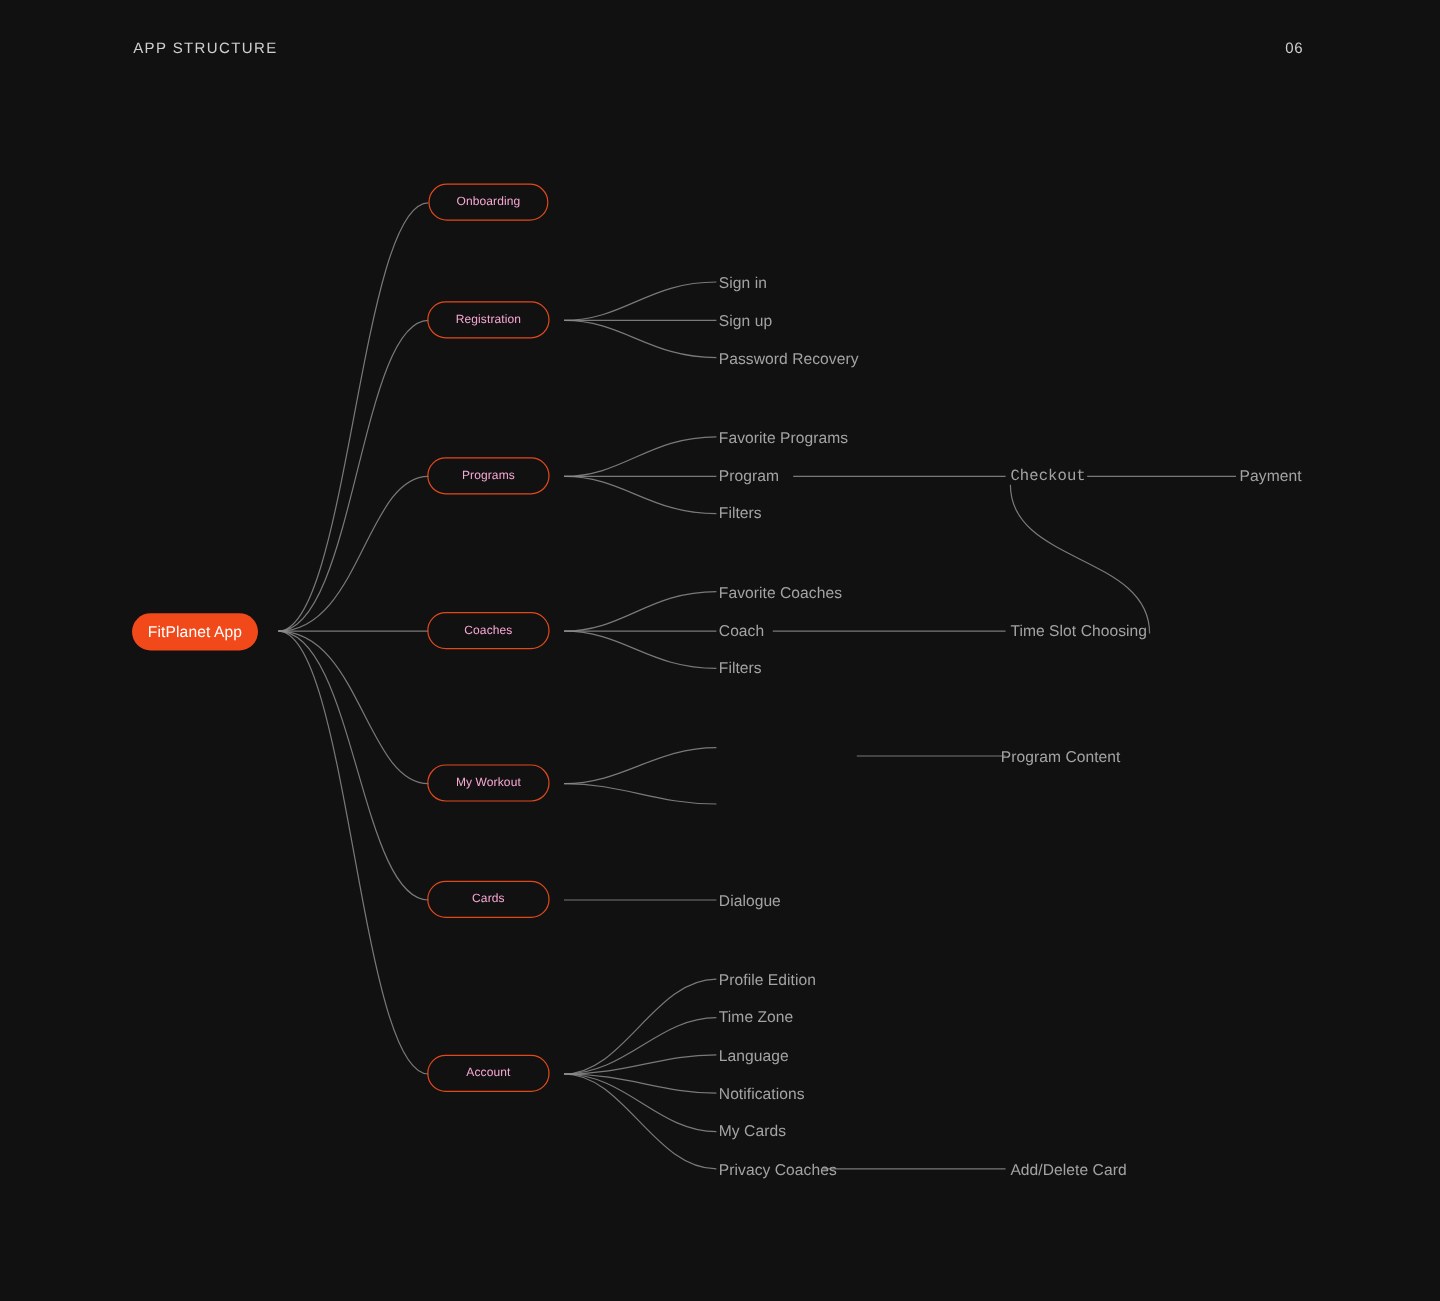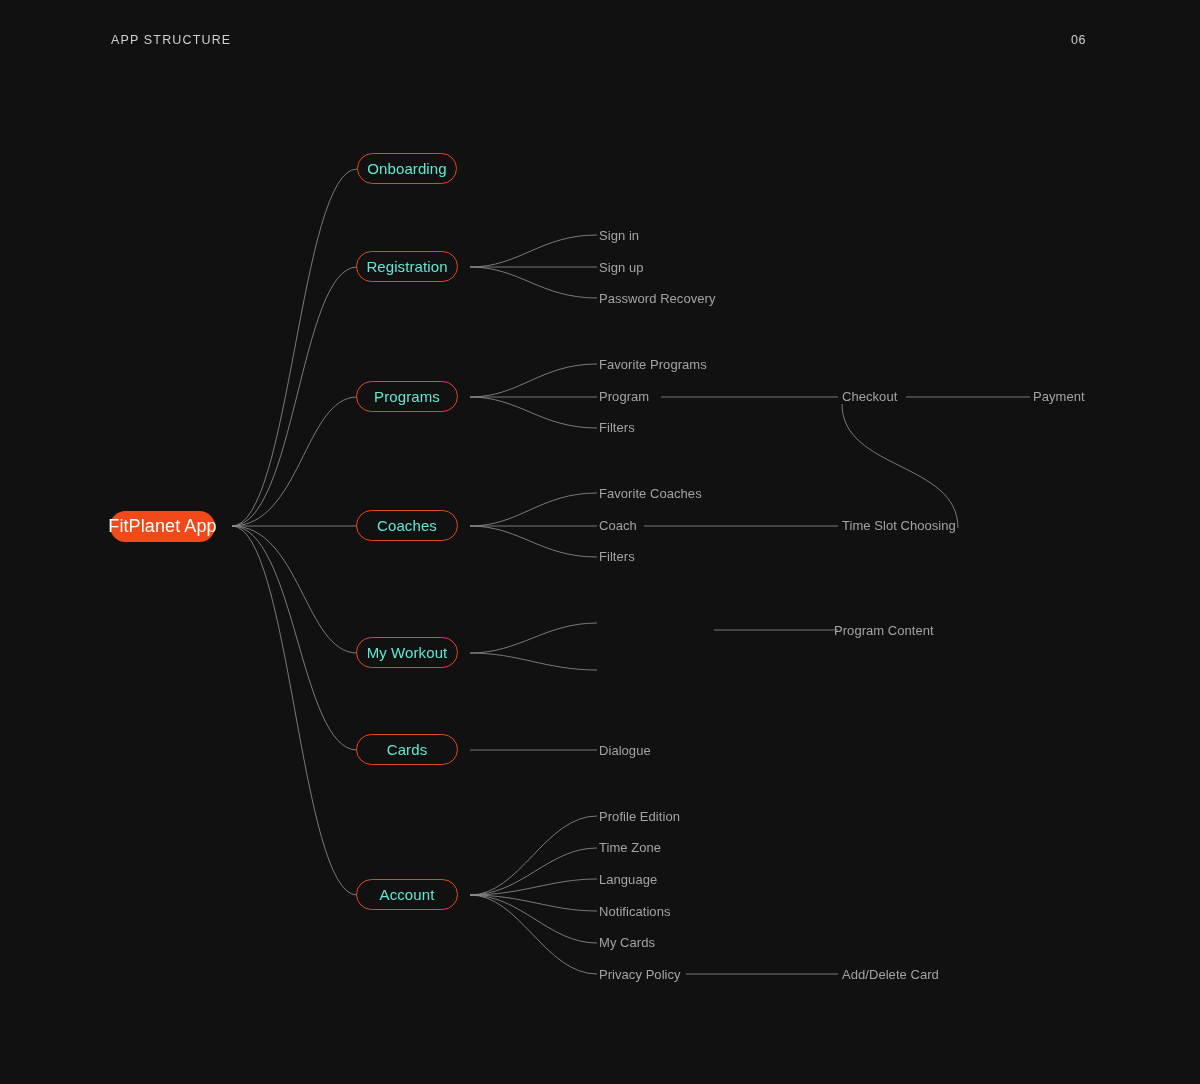--- a/index.html
+++ b/index.html
@@ -27,31 +27,31 @@
   #edges { position:absolute; left:0; top:0; width:1200px; height:1084px; }
   #edges path { fill:none; stroke:#8c8c8c; stroke-width:1; opacity:.85; }
 
   
   .node-root {
     position:absolute;
     display:flex; align-items:center; justify-content:center;
     background:#f1491a;
     border-radius:999px;
     color:#ffffff;
-    font-size:18px; font-weight:500; letter-spacing:.1px;
+    font-size:13px; font-weight:500; letter-spacing:.1px;
     white-space:nowrap;
   }
   .node-branch {
     position:absolute;
     display:flex; align-items:center; justify-content:center;
     background:transparent;
     border:1.3px solid #e1491c;
     border-radius:999px;
-    color:#5eead4;
-    font-size:15px; font-weight:500; letter-spacing:.1px;
+    color:#f9a8d4;
+    font-size:10px; font-weight:500; letter-spacing:.1px;
     white-space:nowrap;
   }
   .leaf {
     position:absolute;
     color:#a3a3a3;
     font-size:13px; font-weight:400; line-height:15.5px;
     letter-spacing:.05px; white-space:pre; text-align:left;
   }
 </style>
 </head>
@@ -144,21 +144,21 @@
   <div class="leaf" style="left:599px; top:549px;">Filters</div>
 
 
   <div class="leaf" style="left:599px; top:743px;">Dialogue</div>
 
   <div class="leaf" style="left:599px; top:809px;">Profile Edition</div>
   <div class="leaf" style="left:599px; top:840px;">Time Zone</div>
   <div class="leaf" style="left:599px; top:872px;">Language</div>
   <div class="leaf" style="left:599px; top:904px;">Notifications</div>
   <div class="leaf" style="left:599px; top:935px;">My Cards</div>
-  <div class="leaf" style="left:599px; top:967px;">Privacy Policy</div>
+  <div class="leaf" style="left:599px; top:967px;">Privacy Coaches</div>
 
-  <div class="leaf" style="left:842px; top:389px;">Checkout</div>
+  <div class="leaf" style="left:842px; top:389px;font-family:Liberation Mono, monospace;">Checkout</div>
   <div class="leaf" style="left:1033px; top:389px;">Payment</div>
   <div class="leaf" style="left:842px; top:518px;">Time Slot Choosing</div>
   <div class="leaf" style="left:834px; top:623px;">Program Content</div>
   <div class="leaf" style="left:842px; top:967px;">Add/Delete Card</div>
 
 </div>
 
 </body></html>

